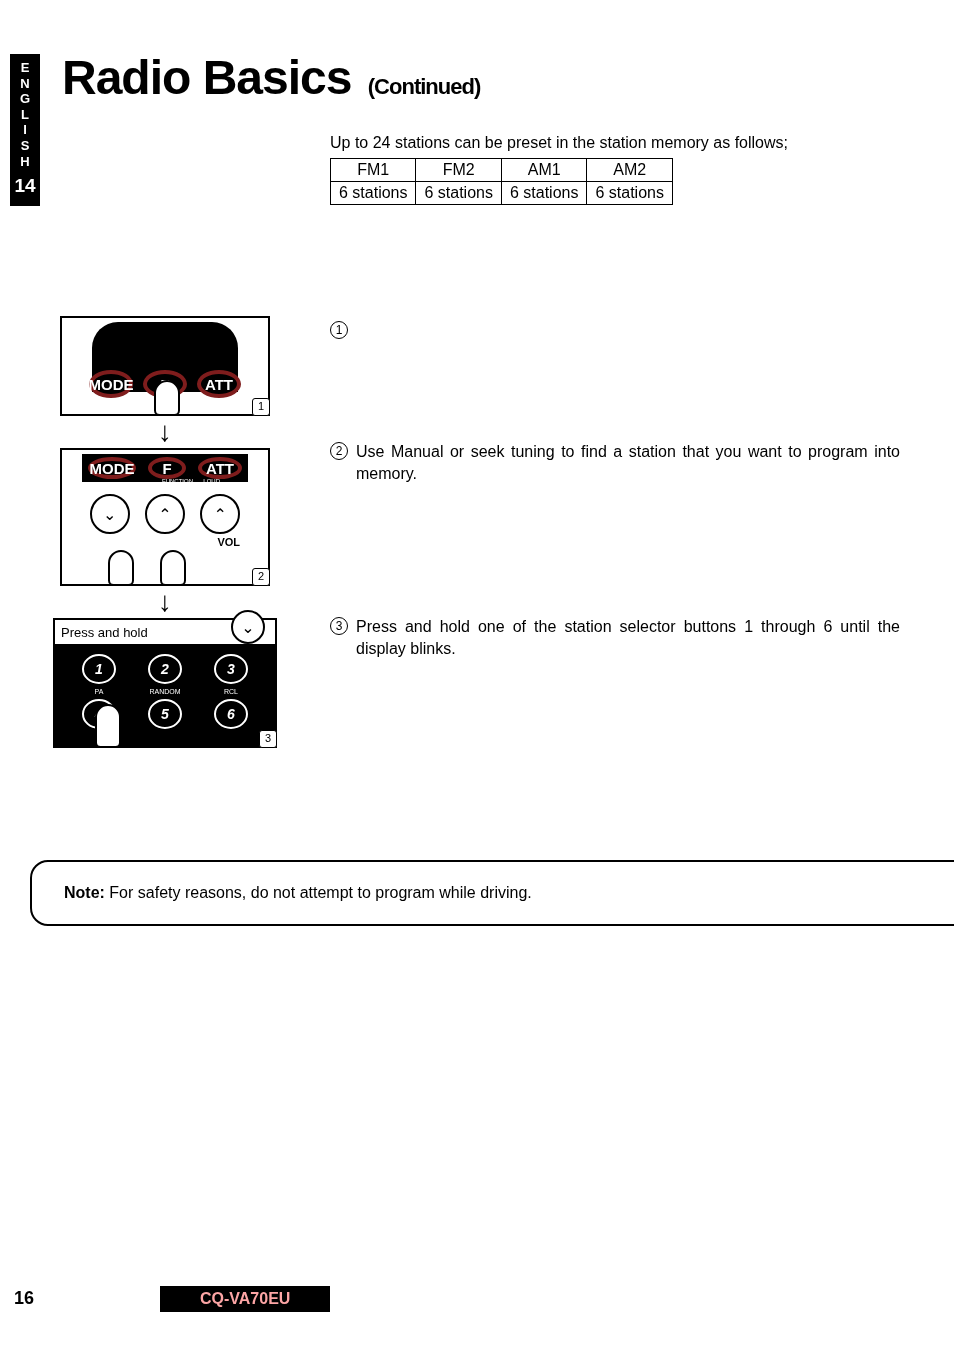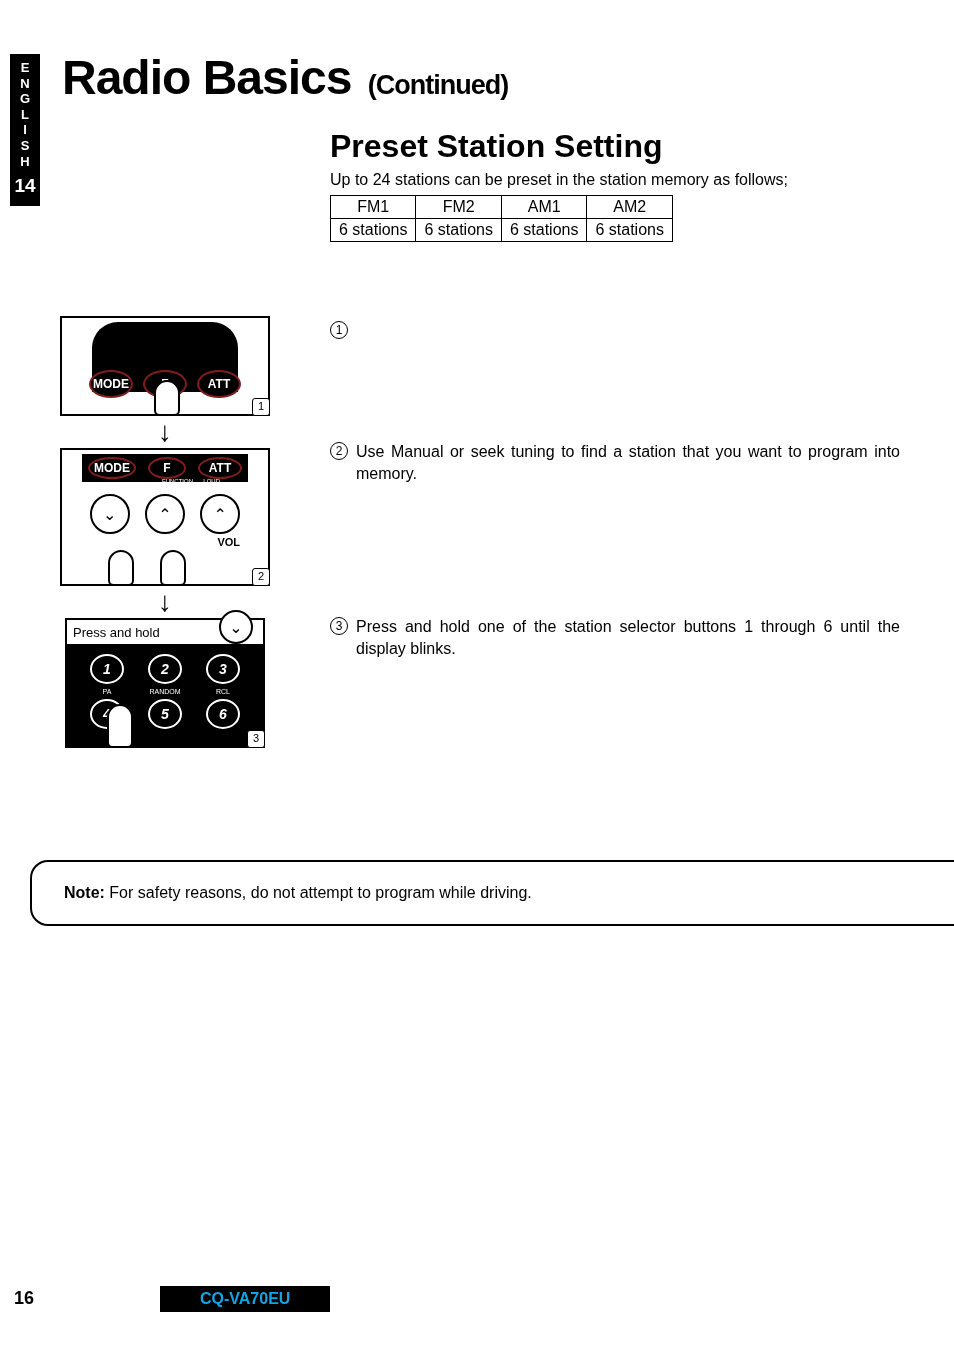--- a/index.html
+++ b/index.html
@@ -29,21 +29,21 @@
   .page-title {
     position: absolute;
     left: 62px;
     top: 50px;
     font-size: 48px;
     font-weight: 900;
     font-family: Arial, Helvetica, sans-serif;
     letter-spacing: -1px;
   }
   .page-title .cont {
-    font-size: 27px;
+    font-size: 22px;
     font-weight: 700;
     margin-left: 4px;
   }
   .section-h {
     font-size: 32px;
     font-weight: 700;
   }
   .preset-section {
     position: absolute;
     left: 330px;
@@ -98,21 +98,21 @@
     text-align: center;
   }
   .illus {
     border: 2px solid #000;
     background: #fff;
     position: relative;
     margin: 0 auto;
   }
   .illus1 { width: 210px; height: 100px; }
   .illus2 { width: 210px; height: 138px; margin-top: 0; }
-  .illus3 { width: 200px; height: 130px; margin-top: 0; }
+  .illus3 { width: 224px; height: 130px; margin-top: 0; }
   .arrow-down {
     font-size: 28px;
     line-height: 1;
     margin: 2px 0;
   }
   .badge {
     position: absolute;
     right: -2px;
     bottom: -2px;
     width: 18px;
@@ -136,22 +136,22 @@
     top: 52px; left: 0; right: 0;
     display: flex;
     justify-content: center;
     gap: 10px;
   }
   .oval-btn {
     background: #000;
     color: #fff;
     border-radius: 50%;
     width: 44px; height: 28px;
-    border: 2px solid #7f1d1d;
-    font-size: 12px;
+    border: 4px solid #7f1d1d;
+    font-size: 15px;
     font-weight: bold;
     display: flex;
     align-items: center;
     justify-content: center;
   }
   .hand {
     position: absolute;
     width: 26px; height: 36px;
     background: #fff;
     border: 2px solid #000;
@@ -245,21 +245,21 @@
     left: 14px;
     top: 1288px;
     font-size: 18px;
     font-weight: 700;
   }
   .model-badge {
     position: absolute;
     left: 160px;
     top: 1286px;
     background: #000;
-    color: #0ea5e9;
+    color: #fca5a5;
     font-size: 16px;
     font-weight: 700;
     padding: 4px 40px;
   }
 </style>
 </head>
 <body>
 
 <div class="lang-tab">
   <div class="letters">
@@ -273,21 +273,20 @@
   </div>
   <div class="num">14</div>
 </div>
 
 <h1 class="page-title">
   <span>Radio Basics</span>
   <span class="cont">(Continued)</span>
 </h1>
 
 <div class="preset-section">
-  <h2 class="section-h">Preset Station Setting</h2>
   <p>Up to 24 stations can be preset in the station memory as follows;</p>
   <table class="bands">
     <tbody>
         <tr>
       <td>FM1</td>
       <td>FM2</td>
       <td>AM1</td>
       <td>AM2</td>
     </tr>
     <tr>

